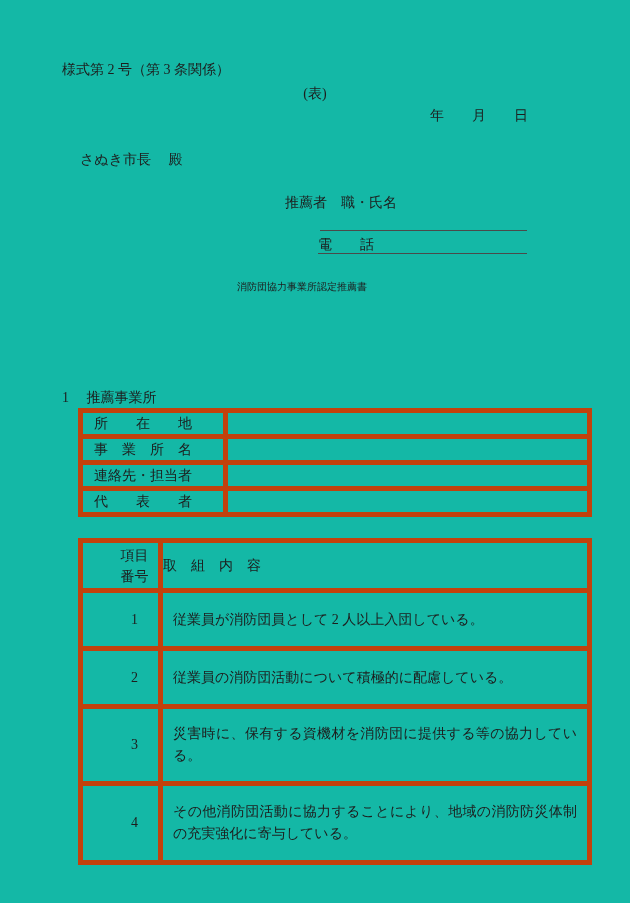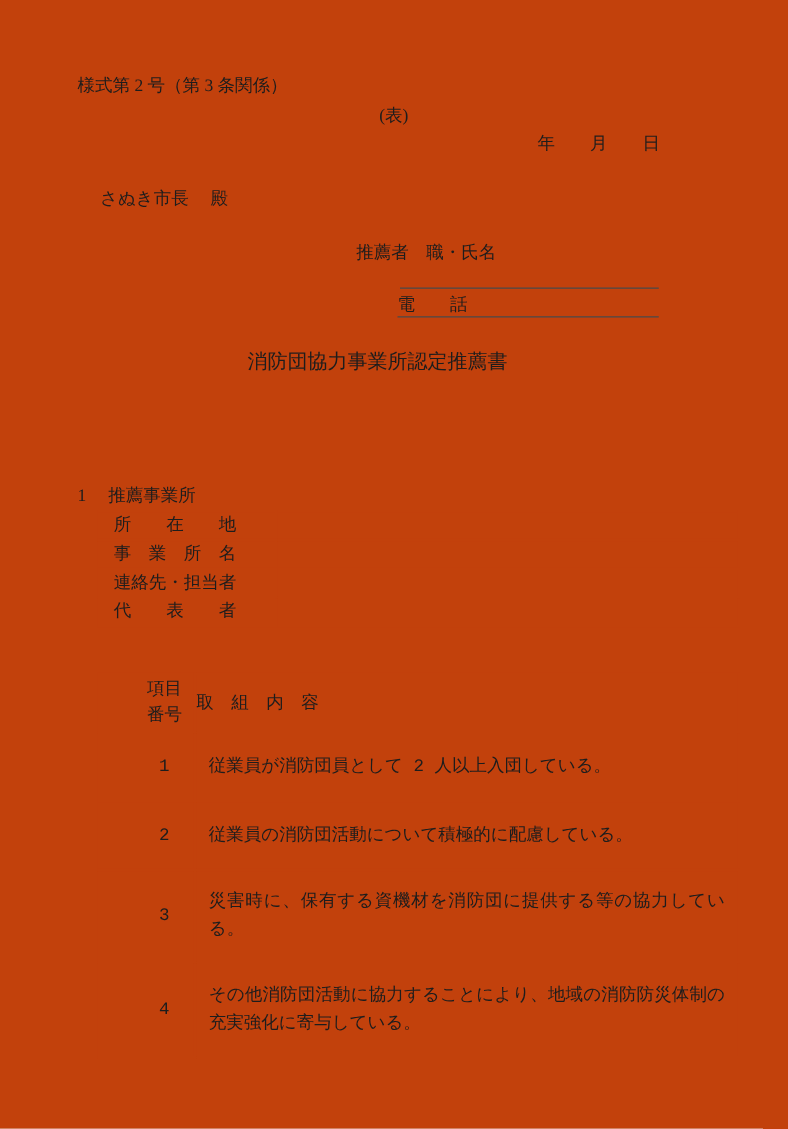--- a/index.html
+++ b/index.html
@@ -1,21 +1,21 @@
 <!DOCTYPE html>
 <html lang="ja"><head>
 <meta charset="utf-8">
 <style>
   html, body { margin: 0; padding: 0; background: #e8e8e8; }
   .page {
     position: relative;
     width: 630px;
     height: 903px;
     margin: 0 auto;
-    background: #c2410c;
+    background: #14b8a6;
     color: #1d1d1d;
     font-family: "Liberation Serif", "DejaVu Serif", serif;
     font-size: 14px;
     line-height: 1;
     overflow: hidden;
   }
   .abs { position: absolute; white-space: nowrap; }
 
   .form-number { left: 62px; top: 63px; }
   .front-label { left: 0; top: 87px; width: 630px; text-align: center; }
@@ -29,21 +29,21 @@
   }
   .name-line  { left: 320px; top: 212px; width: 207px; height: 18px; }
   .phone-row  { left: 318px; top: 238px; width: 209px; height: 15px;
                 border-bottom: 1px solid #4a4a4a; }
   .phone-row span { display: inline-block; }
 
   .doc-title {
     position: absolute; left: 0; top: 282px; width: 604px;
     margin: 0; padding: 0;
     text-align: center;
-    font-size: 16px; font-weight: normal;
+    font-size: 10px; font-weight: normal;
     white-space: nowrap;
   }
 
   .body-paragraph {
     position: absolute; left: 62px; top: 319px; width: 533px;
     margin: 0;
     line-height: 23px;
     text-align: justify;
     word-break: break-all;
     line-break: strict;
@@ -55,25 +55,24 @@
 
   table {
     position: absolute;
     border-collapse: collapse;
     table-layout: fixed;
     width: 514px;
     font-size: 14px;
     color: #1d1d1d;
   }
   td {
-    border: 2px solid #c2410c;
+    border: 5px solid #c2410c;
     padding: 0;
     vertical-align: middle;
     overflow: hidden;
-    font-family: Liberation Mono, monospace;
   }
 
   .table1 { left: 78px; top: 408px; }
   .table1 td { height: 21px; }
   .table1 .t1-label { width: 118px; padding: 0 11px; white-space: nowrap; }
 
   .table2 { left: 78px; top: 538px; }
   .table2 .t2-num { width: 47px; text-align: center; padding-left: 28px; }
   .table2 .t2-head-row td { height: 45px; }
   .t2-num-head {

